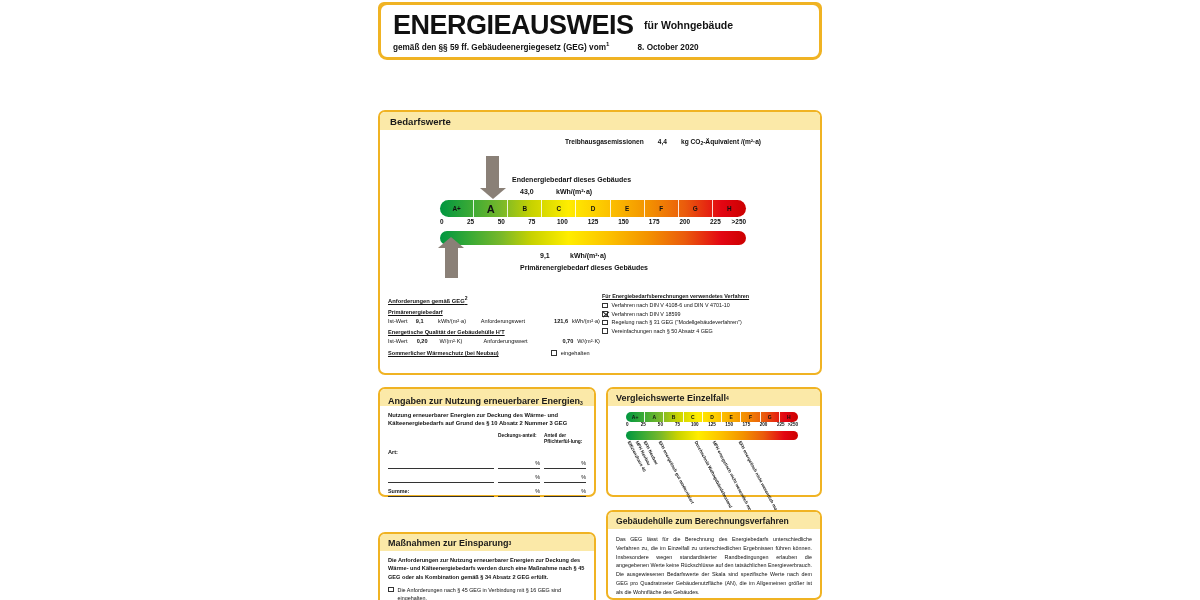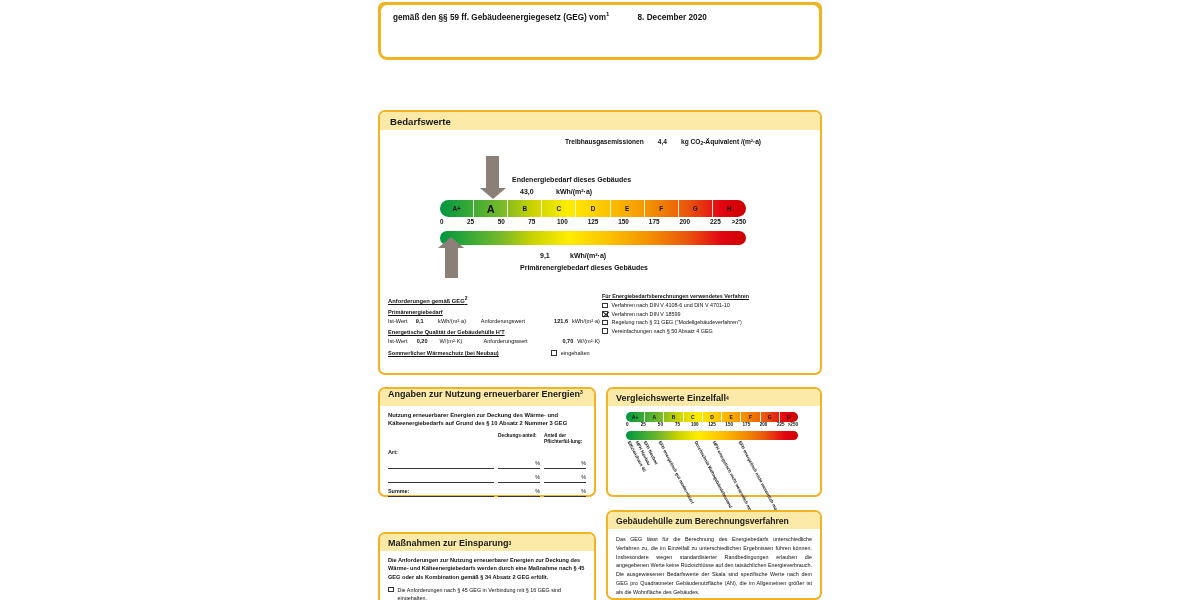--- a/index.html
+++ b/index.html
@@ -214,21 +214,21 @@
   .sum-b { font-size: 8.4px; color: #111; padding-left: 5px; }
   .sum-val {
     margin-left: auto; background: #fffdf2; height: 100%;
     display: flex; align-items: center; padding: 0 10px;
     font-size: 8.4px; font-weight: bold; color: #111; min-width: 120px;
     justify-content: flex-end;
   }
 
   
   .ren-panel { left: 0; top: 385px; width: 218px; height: 110px; }
-  .ren-hdr { height: 17px; padding-left: 8px; font-size: 9px; display:flex; align-items:flex-start; border-radius: 5px 5px 0 0;}
+  .ren-hdr { height: 17px; padding-left: 8px; font-size: 9px; display:flex; align-items:flex-end; border-radius: 5px 5px 0 0;}
   .ren-intro { font-size: 5.8px; font-weight: bold; color:#111; padding: 5px 8px 0 8px; line-height: 1.45; }
   .ren-table { padding: 0 8px; margin-top: 5px; position: relative; }
   .ren-colhead { display:flex; font-size: 4.8px; font-weight: bold; color:#111; justify-content: flex-end; gap: 4px; }
   .ren-colhead div { width: 42px; line-height: 1.25; }
   .ren-artrow { display:flex; font-size: 5.6px; font-weight: bold; color:#111; margin-top:4px; }
   .ren-line { display:flex; align-items:flex-end; margin-top: 5px; font-size: 5.4px; color:#111; }
   .ren-line .nm { flex:1; border-bottom: 0.8px solid #333; height: 9px; font-weight: bold;}
   .ren-line .pc { width: 42px; border-bottom: 0.8px solid #333; height: 9px; text-align:right; margin-left:4px; }
 
   
@@ -276,23 +276,27 @@
   .exp-hdr { height: 17px; padding-left: 8px; font-size: 8.6px; display:flex; align-items:center; border-radius: 5px 5px 0 0;}
   .exp-p { font-size: 5.4px; color:#111; padding: 6px 8px 0 8px; line-height: 1.62; text-align: justify; }
 </style>
 </head>
 <body>
 
 <div id="page">
   <div class="sheet">
 
     <div class="panel titlebox">
+      <div>
+        <span class="t-main">ENERGIEAUSWEIS</span>
+        <span class="t-sub">für Wohngebäude</span>
+      </div>
       <div class="t-legal">
         <span>gemäß den §§ 59 ff. Gebäudeenergiegesetz (GEG) vom</span><span class="sup">1</span>
-        <span class="t-date">8. December 2020</span>
+        <span class="t-date">8. October 2020</span>
       </div>
     </div>
 
     <div class="regbar">
       <span class="reg-label">Berechneter Energiebedarf des Gebäudes</span>
       <span class="reg-regword">Registriernummer:</span>
       <span class="reg-value-box">BY-2023-004471875</span>
       <span class="reg-badge">2</span>
     </div>
 

